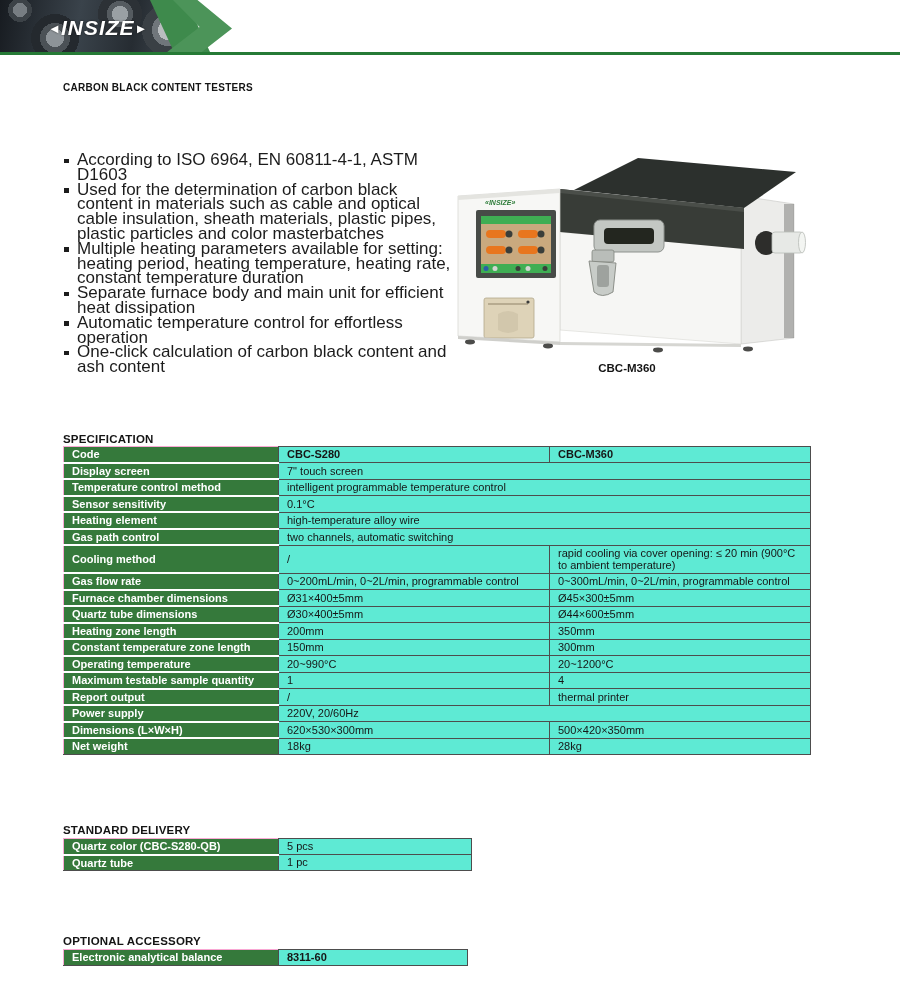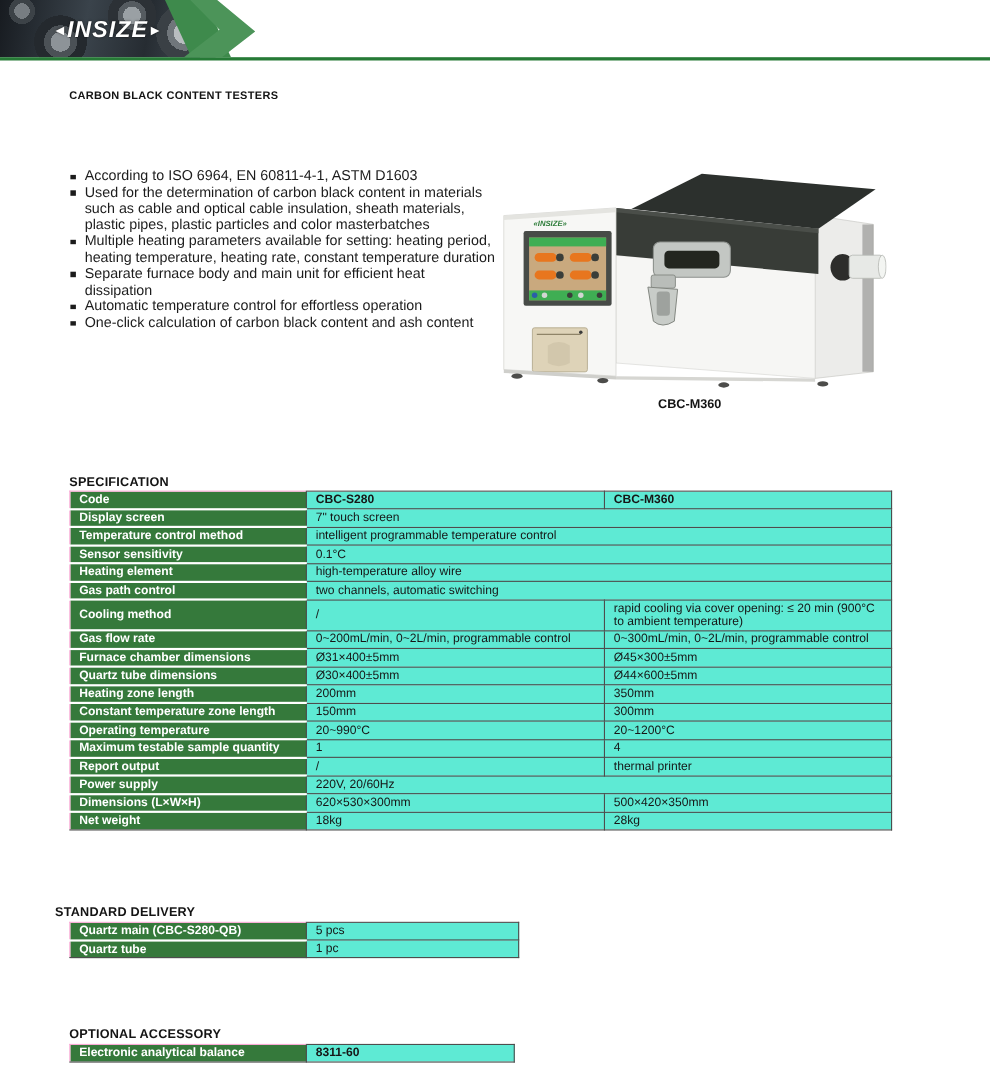--- a/index.html
+++ b/index.html
@@ -32,21 +32,21 @@
   }
   .hdr-chevron2 {
     position:absolute; left:150px; top:0; width:60px; height:52px; z-index:1;
     background:#3e8a4c; clip-path:polygon(0 0, 60% 0, 100% 100%, 40% 100%);
   }
   .hdr-rule { position:absolute; left:0; top:52px; width:900px; height:3px; background:#267a36; }
 
   
   .page-title { position:absolute; left:63px; top:82px; font-size:10px; font-weight:bold; letter-spacing:.3px; color:#141414; }
   .bullets { position:absolute; left:63px; top:153px; width:388px; list-style:none; }
-  .bullets li { position:relative; padding-left:14px; font-size:13px; line-height:14.8px; color:#1c1c1c; }
+  .bullets li { position:relative; padding-left:14px; font-size:17px; line-height:14.8px; color:#1c1c1c; }
   .bullets .sq { position:absolute; left:1px; top:5.5px; width:4.5px; height:4.5px; background:#1c1c1c; display:block; }
 
   
   .figure { position:absolute; left:448px; top:146px; width:358px; height:214px; }
   .fig-caption { position:absolute; left:448px; top:362px; width:358px; text-align:center; font-size:11.5px; font-weight:bold; color:#141414; }
 
   
   .sec-heading { position:absolute; font-size:11.5px; font-weight:bold; color:#141414; letter-spacing:.2px; }
   .tbl { position:absolute; border-collapse:collapse; table-layout:fixed; font-size:11px; border:1px solid #f9a8d4; background:#fff; }
   .tbl td { padding:1px 8px; height:15px; line-height:12.5px; vertical-align:middle; }
@@ -54,21 +54,21 @@
     background:#35793b; color:#fff; font-weight:bold;
     border-bottom:2px solid #fff; border-right:1px solid #4d4d4d;
   }
   .tbl tr:last-child td.g { border-bottom:1px solid #4d4d4d; }
   .tbl td.v { background:#5eead4; color:#161616; border:1px solid #4d4d4d; }
   .tbl tr.head td.v { font-weight:bold; }
   .tbl td.vb { font-weight:bold; }
 
   #spec-heading { left:63px; top:433px; }
   #spec-table { left:63px; top:446px; width:747px; }
-  #delivery-heading { left:50px; top:824px; }
+  #delivery-heading { left:63px; top:824px; }
   #delivery-table { left:63px; top:838px; width:408px; }
   #optional-heading { left:63px; top:935px;text-align:right; }
   #optional-table { left:63px; top:949px; width:404px; }
 </style>
 </head>
 <body>
 
 <div>
   <div class="hdr-photo"></div>
   <div class="hdr-chevron2"></div>
@@ -245,21 +245,21 @@
 </table>
 
 <div class="sec-heading" id="delivery-heading">STANDARD DELIVERY</div>
 <table class="tbl" id="delivery-table">
   <colgroup>
       <col style="width:215px">
       <col style="width:193px">
     </colgroup>
   <tbody id="delivery-body">
       <tr>
-        <td class="g">Quartz main (CBC-S280-QB)</td>
+        <td class="g">Quartz color (CBC-S280-QB)</td>
         <td class="v">5 pcs</td>
       </tr>
       <tr>
         <td class="g">Quartz tube</td>
         <td class="v">1 pc</td>
       </tr>
     </tbody>
 </table>
 
 <div class="sec-heading" id="optional-heading">OPTIONAL ACCESSORY</div>

